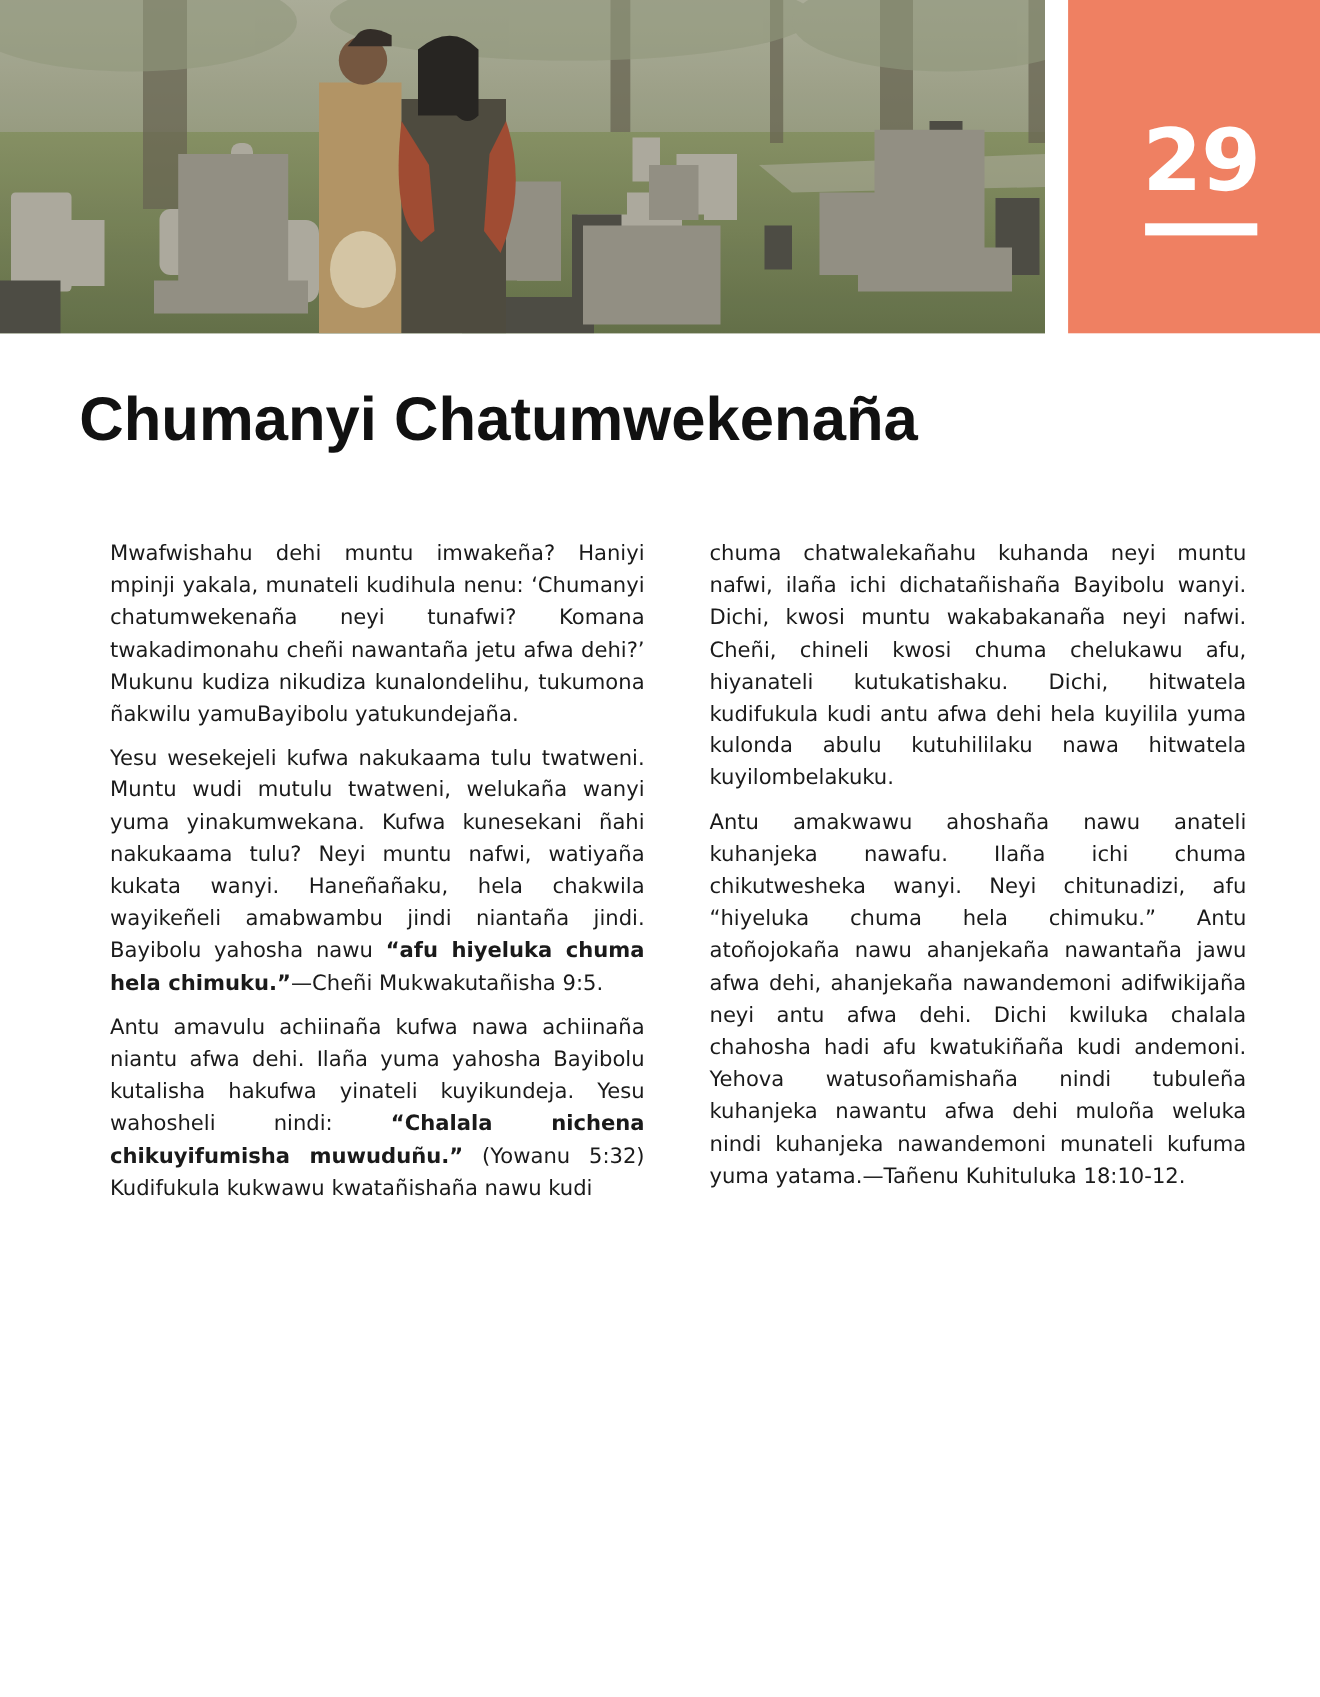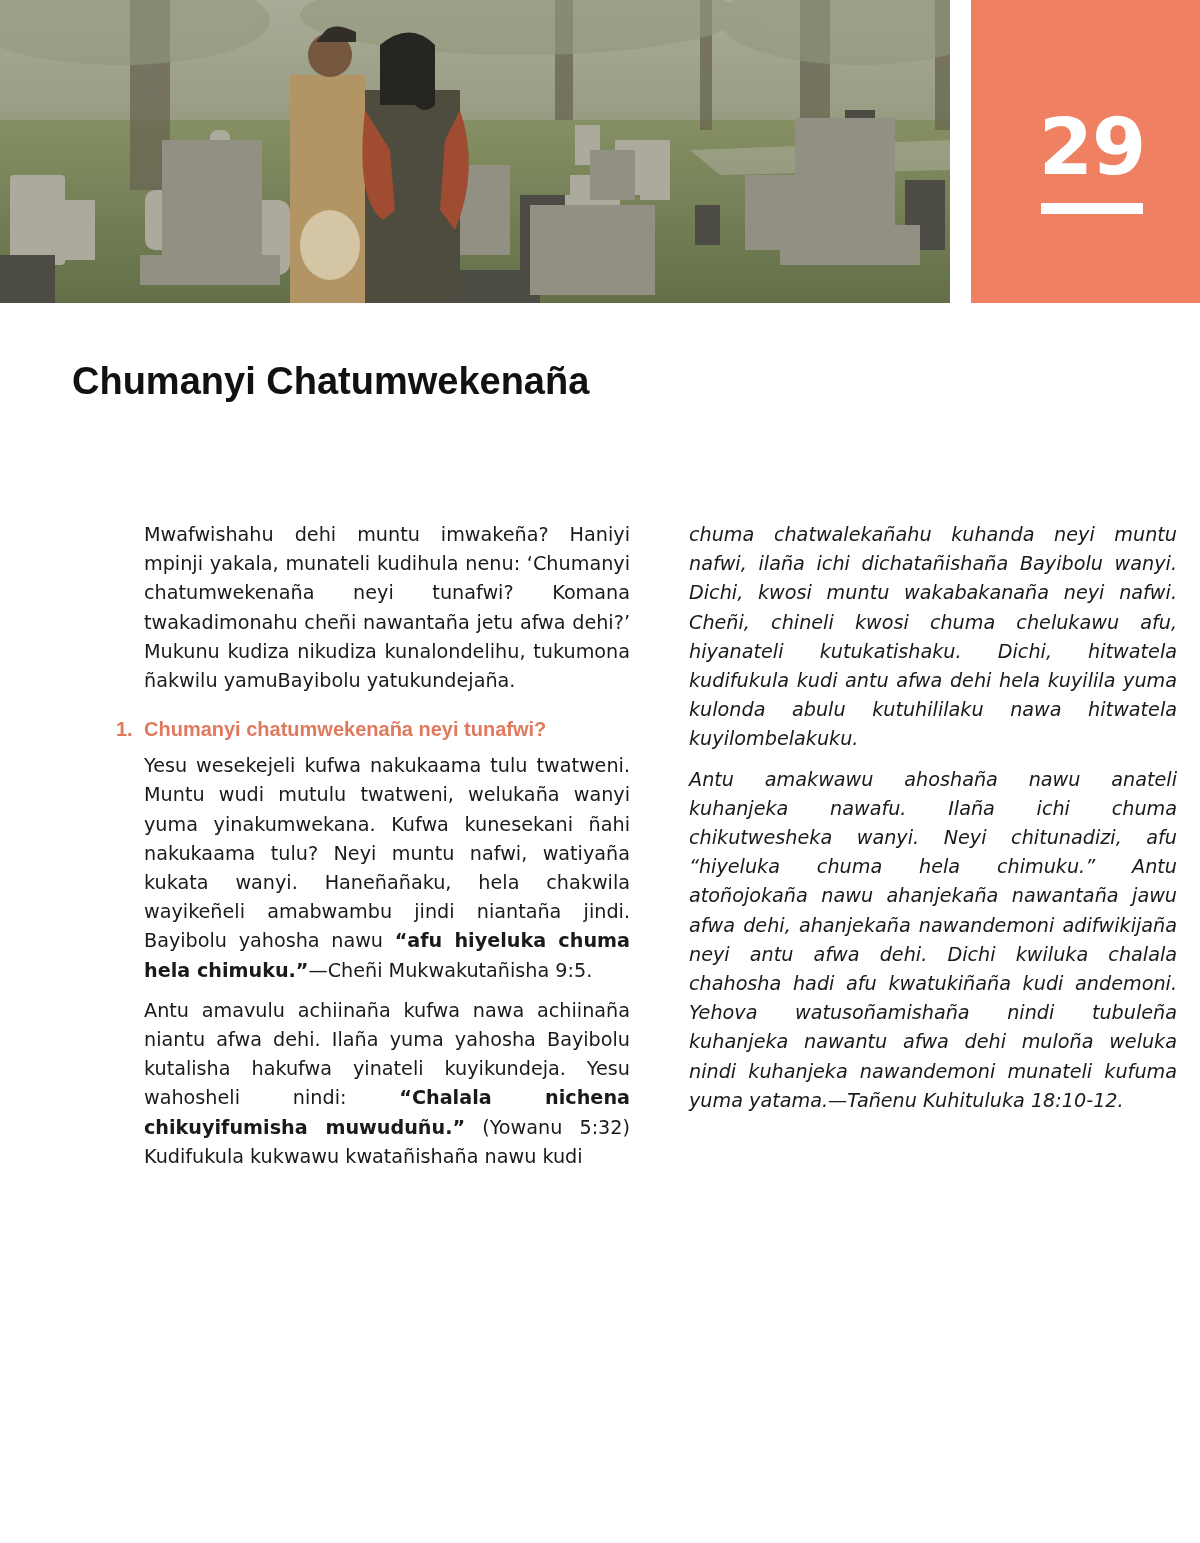--- a/index.html
+++ b/index.html
@@ -22,27 +22,27 @@
     position: absolute; left: 0; right: 0; top: 108px; text-align: center;
     font-family: "DejaVu Sans", sans-serif; font-weight: bold;
     font-size: 78px; line-height: 1; color: #ffffff; letter-spacing: -1px;
   }
   .chapter-rule {
     position: absolute; left: 70px; top: 203px; width: 102px; height: 11px; background: #ffffff;
   }
   .title {
     position: absolute; left: 72px; top: 355px; width: 800px;
     font-family: "Liberation Sans", sans-serif; font-weight: bold;
-    font-size: 38px; line-height: 52px; color: #111; margin: 0;
+    font-size: 56px; line-height: 52px; color: #111; margin: 0;
   }
-  .col { position: absolute; top: 520px; font-size: 19.2px; line-height: 29.2px; margin-left: 44px; }
+  .col { position: absolute; top: 488px; font-size: 19.2px; line-height: 29.2px; }
   .col-left { left: 72px; width: 514px; }
   .col-right { left: 645px; width: 488px; }
   .para { margin: 0 0 11px 28px; text-align: justify; hyphens: manual; }
-  .col-right .para { margin-left: 0; font-style: italic; }
+  .col-right .para { margin-left: 0; }
   .q {
     margin: 20px 0 8px 0; font-family: "Liberation Sans", sans-serif; font-weight: bold;
     color: #e07a5f; font-size: 20px; line-height: 28px; padding-left: 28px; text-indent: -28px;
   }
   .q .qnum { display: inline-block; width: 28px; text-indent: 0; }
   b { font-weight: bold; }
 </style>
 </head>
 <body>
 
@@ -131,23 +131,20 @@
   <div class="chapter-rule"></div>
 </div>
 
 <h1 class="title">
   <span>Chumanyi Chatumwekenaña</span><br>
 </h1>
 
 <div class="col col-left">
   <p class="para">Mwafwishahu dehi muntu imwakeña? Haniyi mpinji yakala, munateli kudihula nenu: ‘Chumanyi chatumwekenaña neyi tunafwi? Komana twakadimonahu cheñi nawantaña jetu afwa dehi?’ Mukunu kudiza nikudiza kunalondelihu, tukumona ñakwilu yamuBayibolu yatukundejaña.</p>
 
-  <div class="q">
-    <span class="qnum">1.</span><span>Chumanyi chatumwekenaña neyi tunafwi?</span>
-  </div>
   <p class="para">
     <span>Yesu wesekejeli kufwa nakukaama tulu twatweni. Muntu wudi mutulu twatweni, welukaña wanyi yuma yinakumwekana. Kufwa kunesekani ñahi nakukaama tulu? Neyi muntu nafwi, watiyaña kukata wanyi. Haneñañaku, hela chakwila wayikeñeli amabwambu jindi niantaña jindi. Bayibolu yahosha nawu </span><b>“afu hiyeluka chuma hela chimuku.”</b><span>—Cheñi Mukwakutañisha 9:5.</span>
   </p>
 
   <p class="para">
     <span>Antu amavulu achiinaña kufwa nawa achiinaña niantu afwa dehi. Ilaña yuma yahosha Bayibolu kutalisha hakufwa yinateli kuyikundeja. Yesu wahosheli nindi: </span><b>“Chalala nichena chikuyifumisha muwuduñu.”</b><span> (Yowanu 5:32) Kudifukula kukwawu kwatañishaña nawu kudi</span>
   </p>
 </div>
 
 <div class="col col-right">

